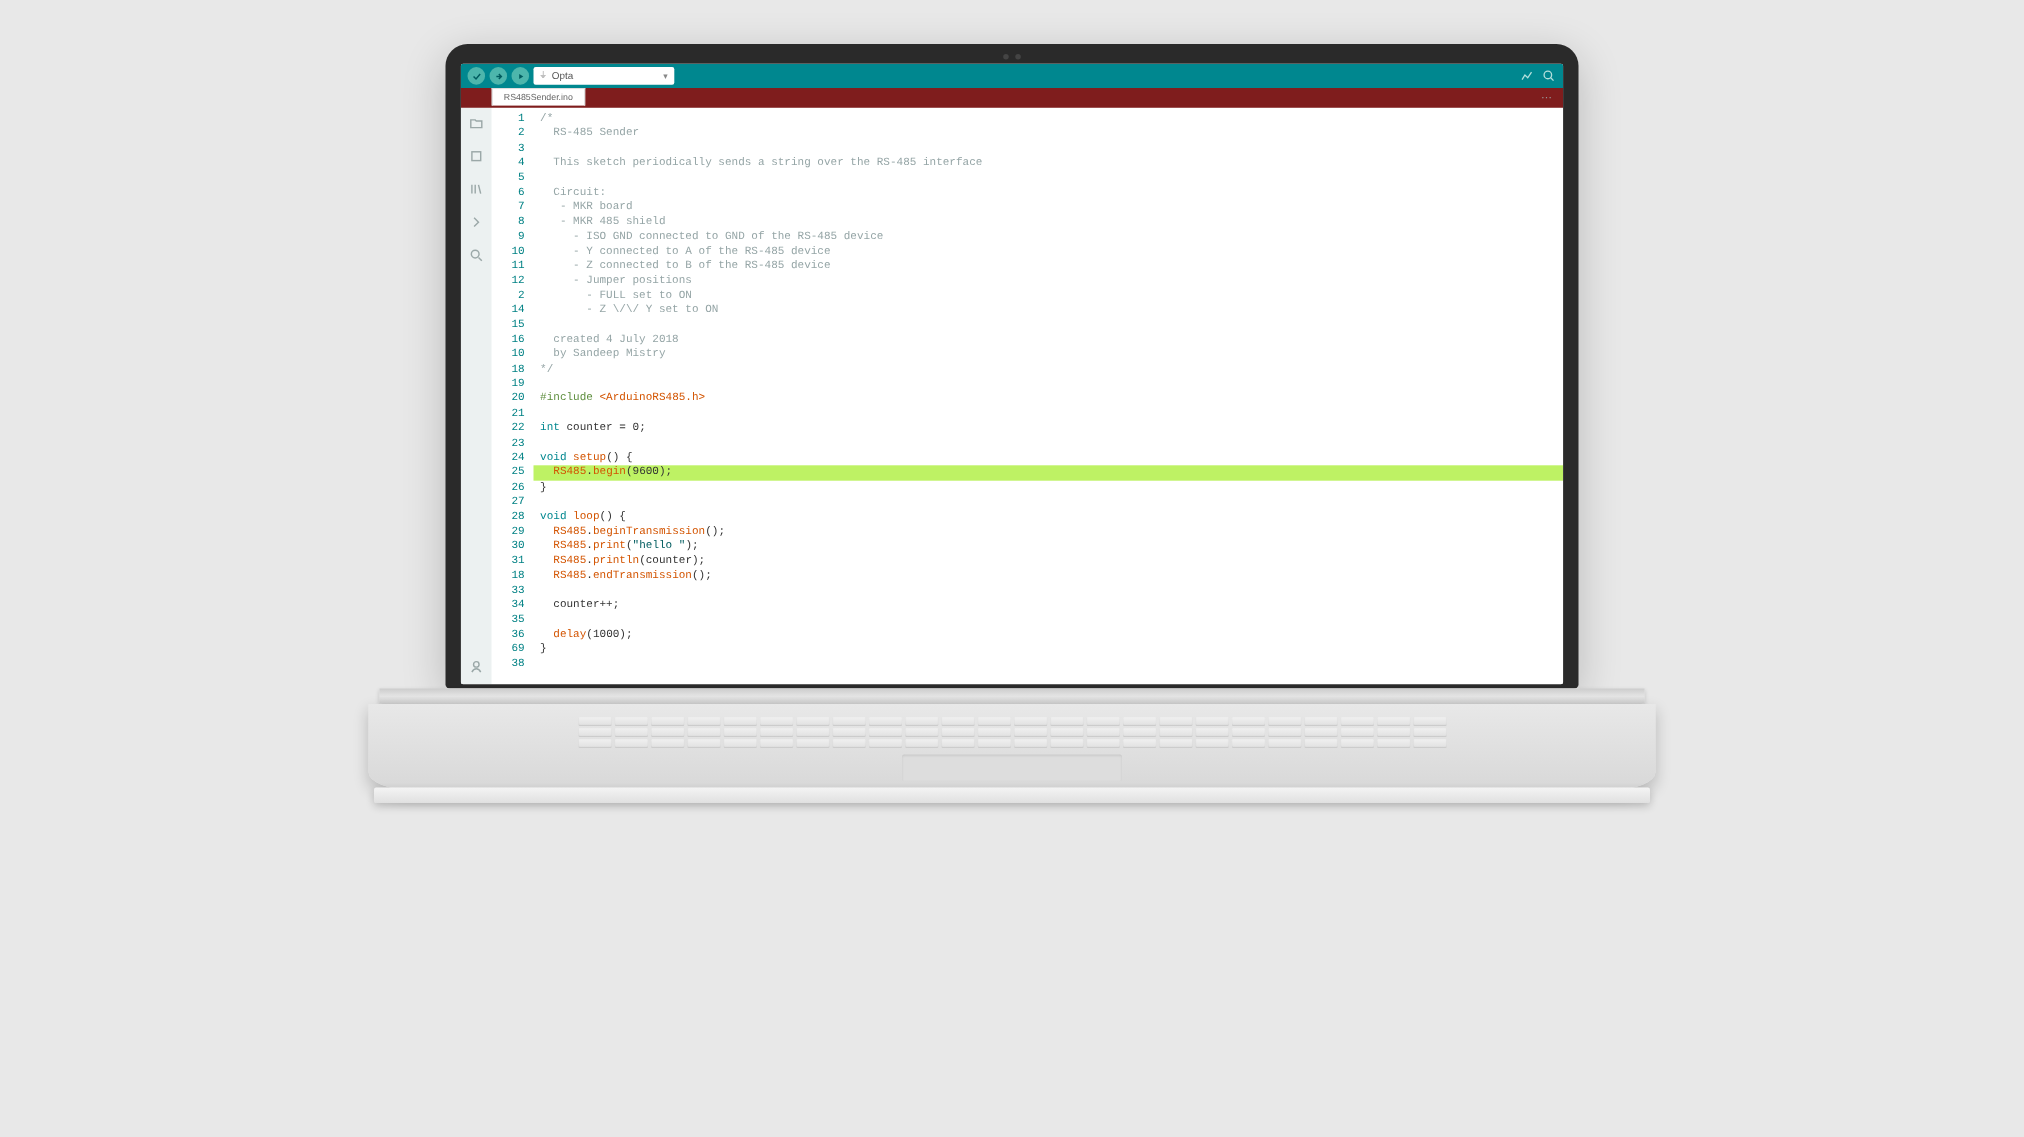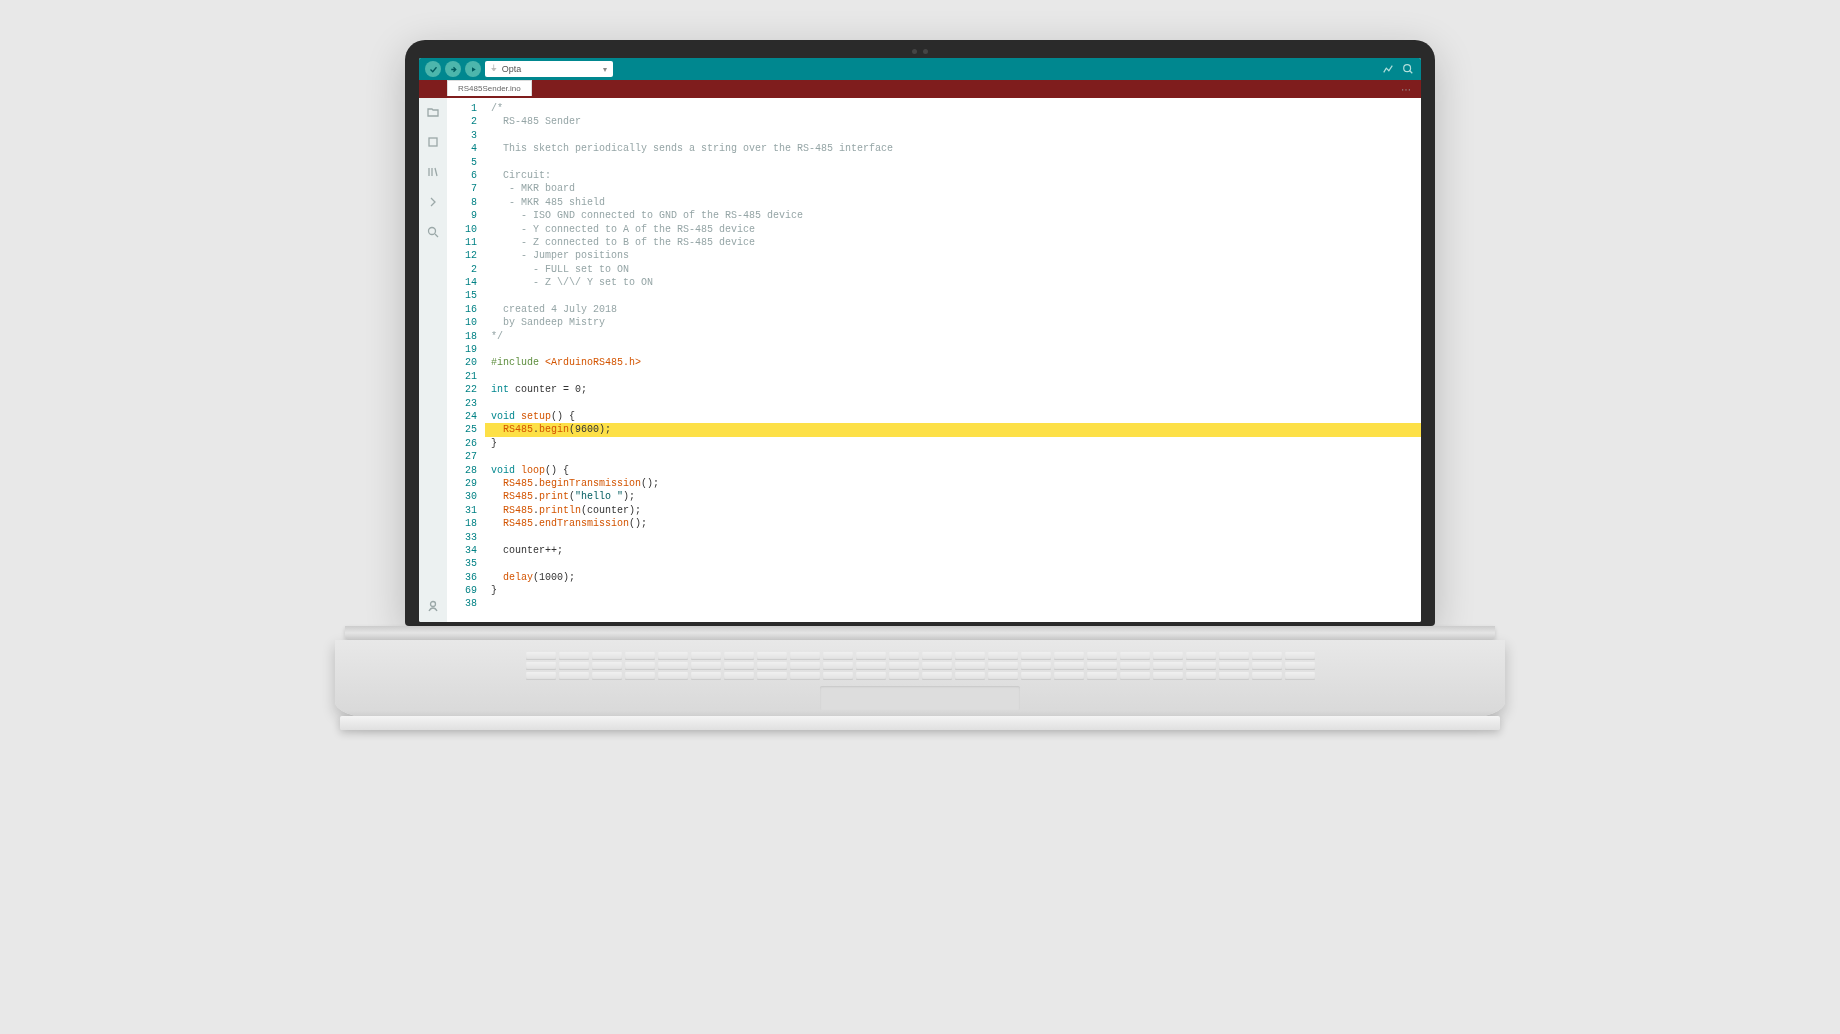--- a/index.html
+++ b/index.html
@@ -155,21 +155,21 @@
     }
     .gutter div { height: 13.4px; }
     .code {
       flex: 1;
       padding: 4px 0 4px 6px;
       color: #333;
       white-space: pre;
       position: relative;
     }
     .code-line { height: 13.4px; }
-    .hl { background: #fde047; margin-left: -6px; padding-left: 6px; }
+    .hl { background: #bef264; margin-left: -6px; padding-left: 6px; }
     .c-comment { color: #95a5a6; }
     .c-pre { color: #5e8e3e; }
     .c-sys { color: #d35400; }
     .c-type { color: #00878f; }
     .c-func { color: #d35400; }
     .c-str { color: #005c5f; }
     .c-obj { color: #d35400; }
     .c-method { color: #d35400; }
     .base {
       height: 92px;

